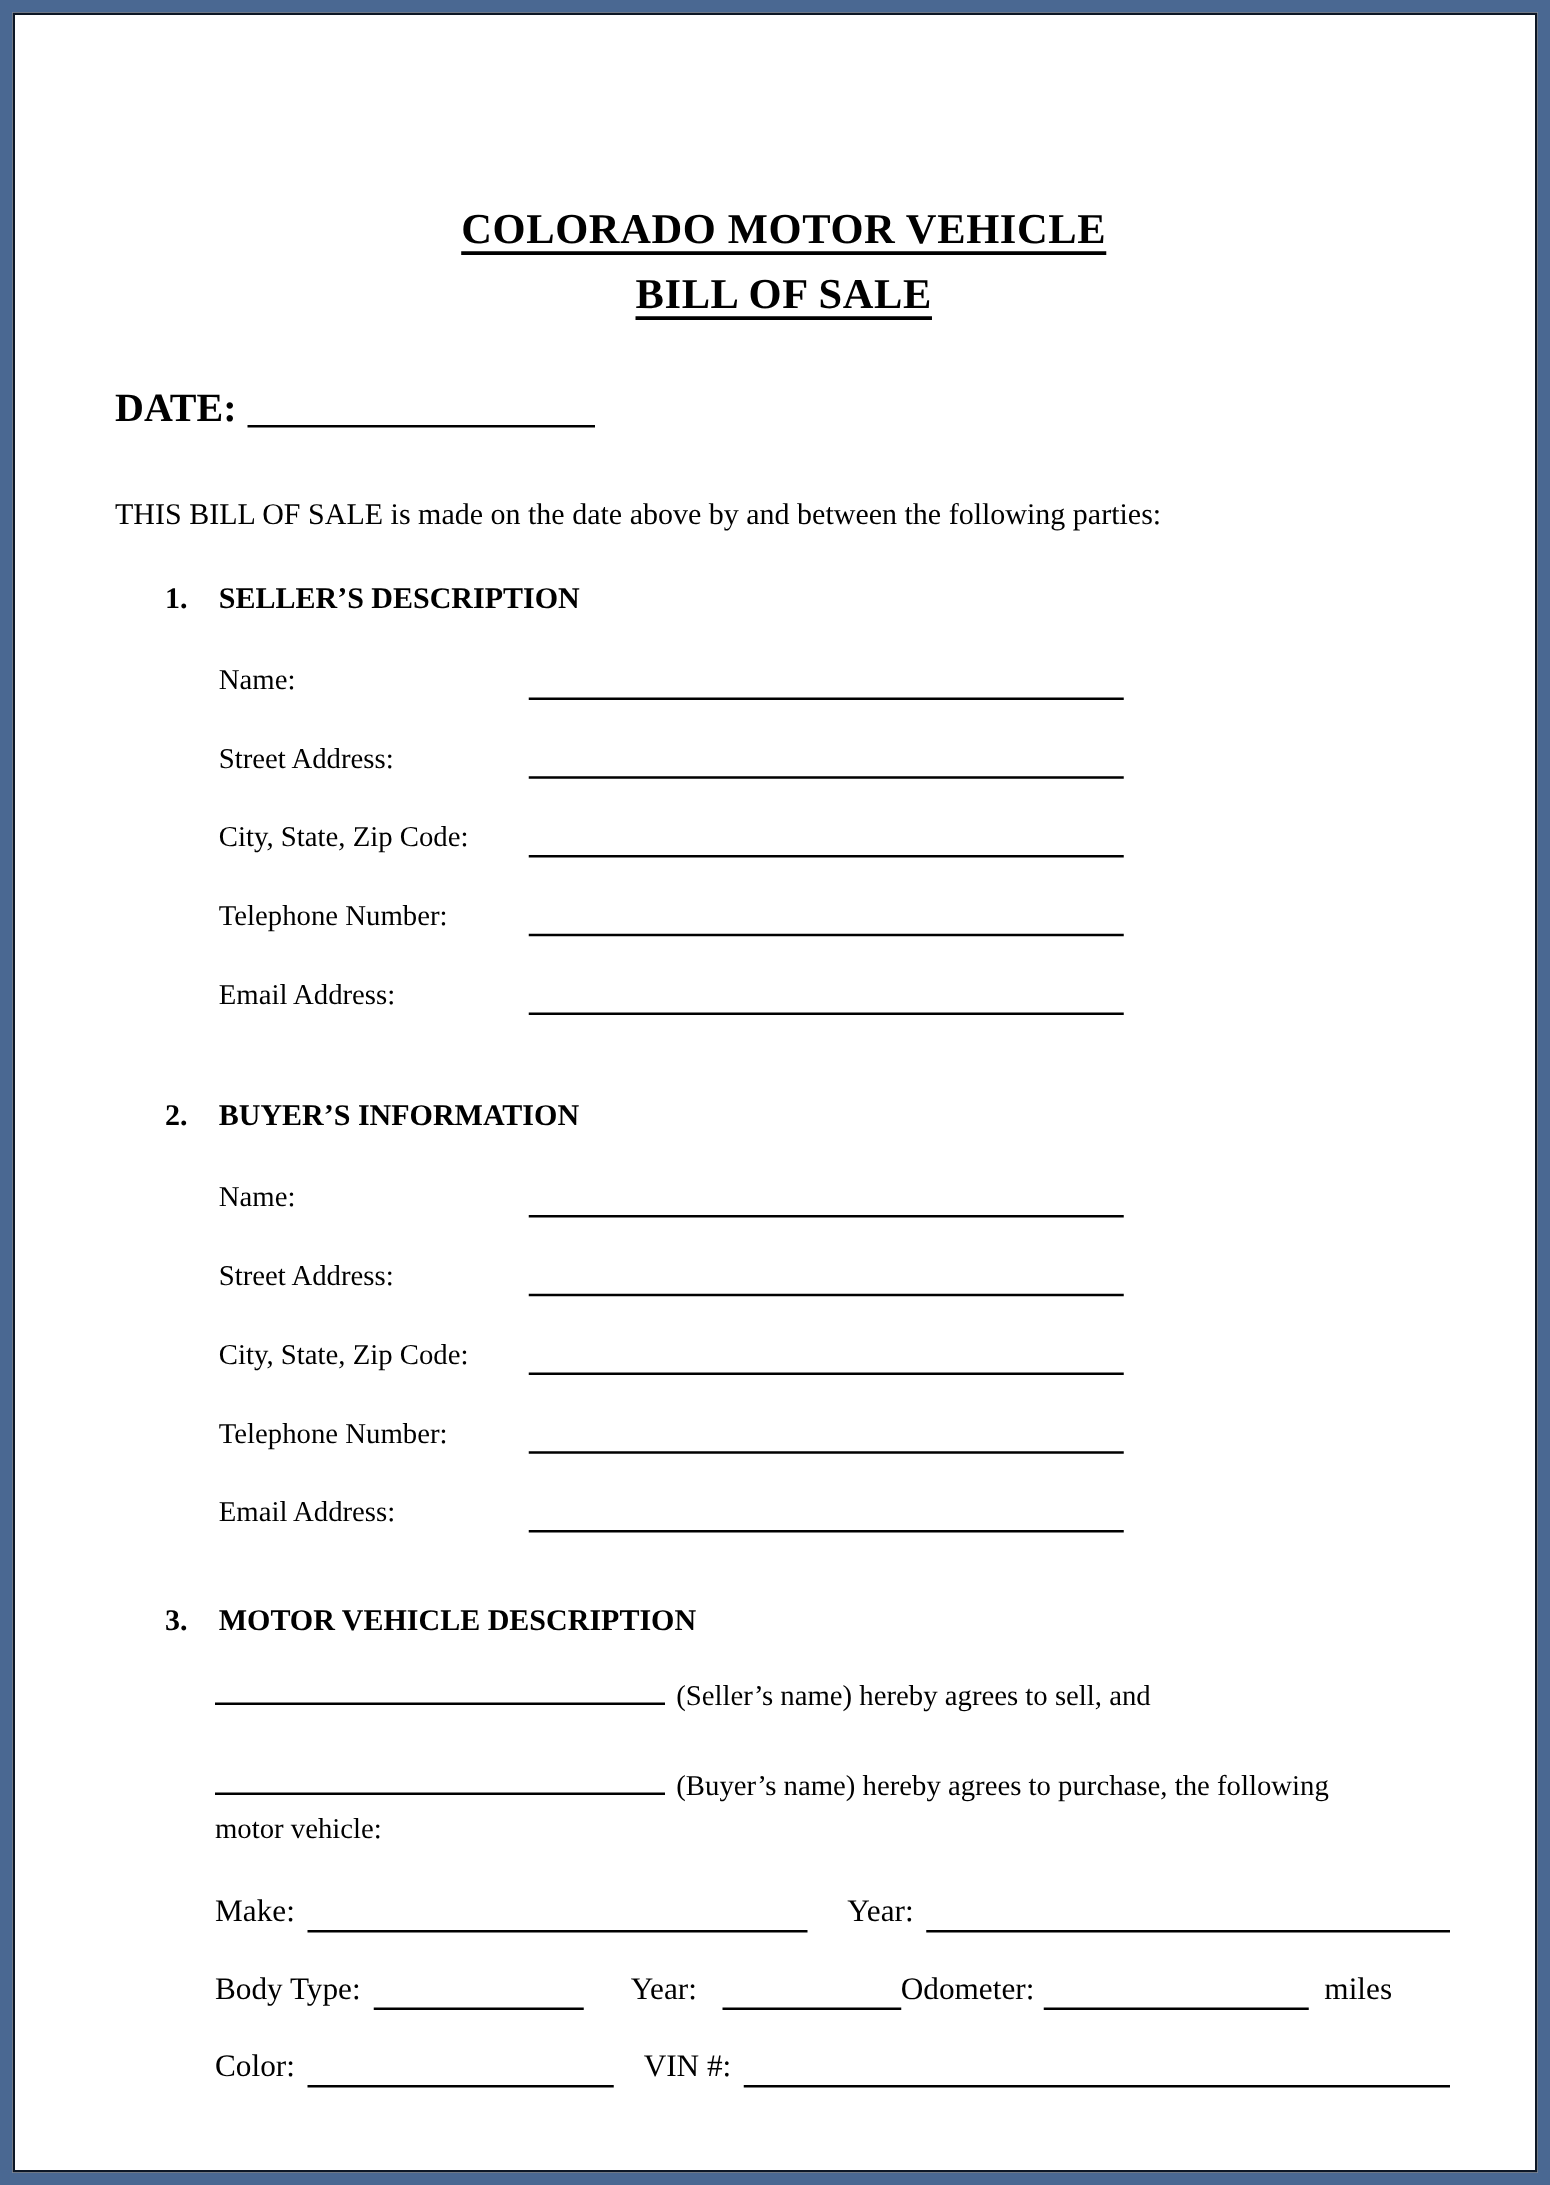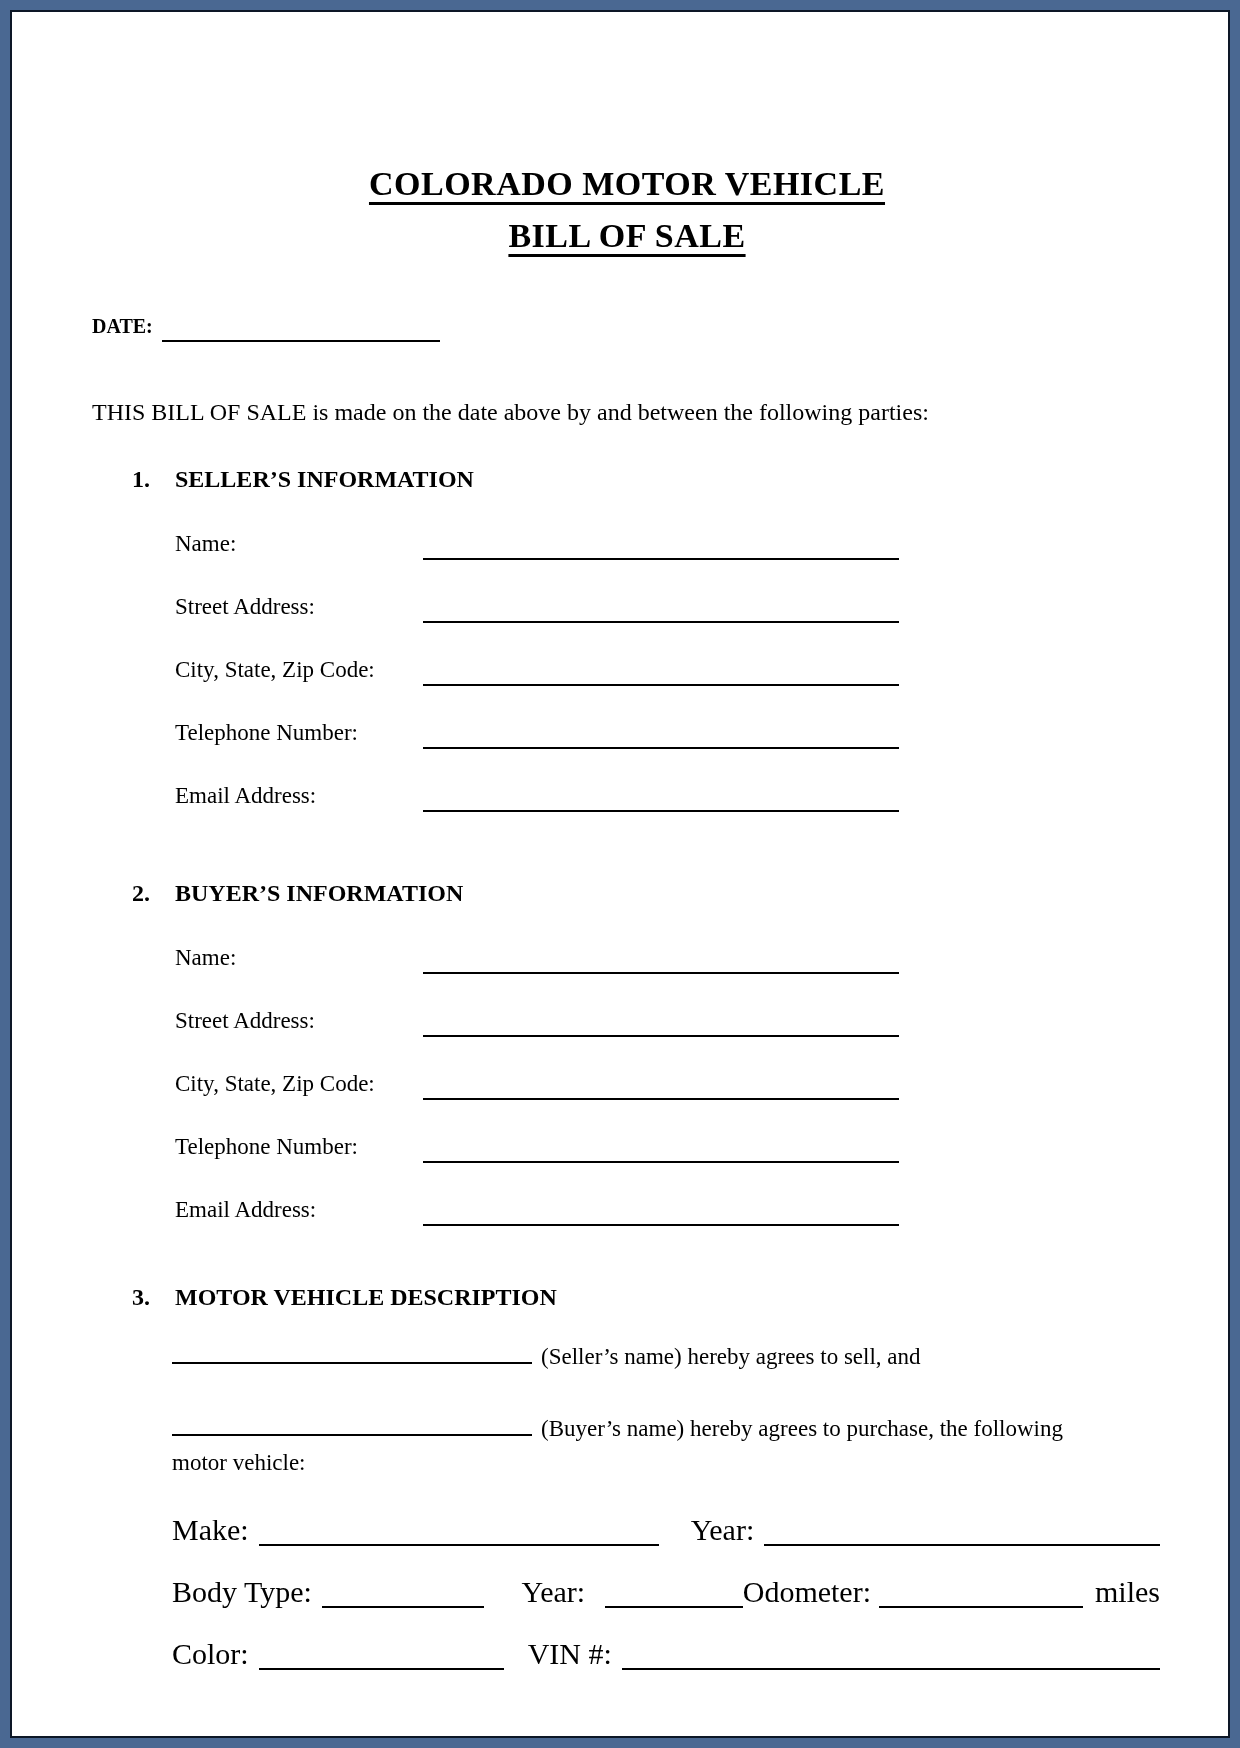--- a/index.html
+++ b/index.html
@@ -30,21 +30,21 @@
     letter-spacing: 0.5px;
   }
   .title-line > span {
     text-decoration: underline;
     text-decoration-thickness: 3px;
     text-underline-offset: 7px;
   }
   
   .date-row {
     margin: 48px 0 0 80px;
-    font-size: 20px; font-weight: bold; line-height: 32px;
+    font-size: 32px; font-weight: bold; line-height: 32px;
     display: flex; align-items: flex-end;
   }
   .date-line {
     display: inline-block; width: 278px; height: 30px;
     border-bottom: 2px solid #000; margin-left: 9px;
   }
   
   .intro {
     margin: 54px 0 0 80px;
     width: 1020px;
@@ -81,21 +81,21 @@
   .clause-1 { margin-top: 26px; }
   .clause-2 { margin-top: 36px; }
   .blank-inline {
     display: inline-block; width: 360px; height: 24px;
     border-bottom: 2px solid #000; margin-right: 9px;
   }
   
   .vehicle-row {
     margin-left: 160px; width: 988px;
     display: flex; align-items: flex-start;
-    font-size: 30px; line-height: 32px; height: 32px;
+    font-size: 25px; line-height: 32px; height: 32px;
   }
   .vr-1 { margin-top: 34px; }
   .vr-2 { margin-top: 30px; }
   .vr-3 { margin-top: 30px; }
   .v-label { white-space: nowrap; margin-right: 10px; }
   .v-line { height: 30px; border-bottom: 2px solid #000; }
   .make-line { width: 400px; }
   .model-label { margin-left: 32px; }
   .model-line { flex: 1; }
   .body-line { width: 168px; }
@@ -121,21 +121,21 @@
 
     <div class="date-row">
       <span>DATE:</span>
       <span class="date-line"></span>
     </div>
 
     <div class="intro">THIS BILL OF SALE is made on the date above by and between the following parties:</div>
 
     <div class="section-heading sh-1">
       <span class="sec-num">1.</span>
-      <span>SELLER’S INFORMATION</span>
+      <span>SELLER’S DESCRIPTION</span>
     </div>
     <div class="fields">
       <div class="field-row">
         <span class="field-label">Name:</span>
         <span class="field-line"></span>
       </div>
       <div class="field-row">
         <span class="field-label">Street Address:</span>
         <span class="field-line"></span>
       </div>

